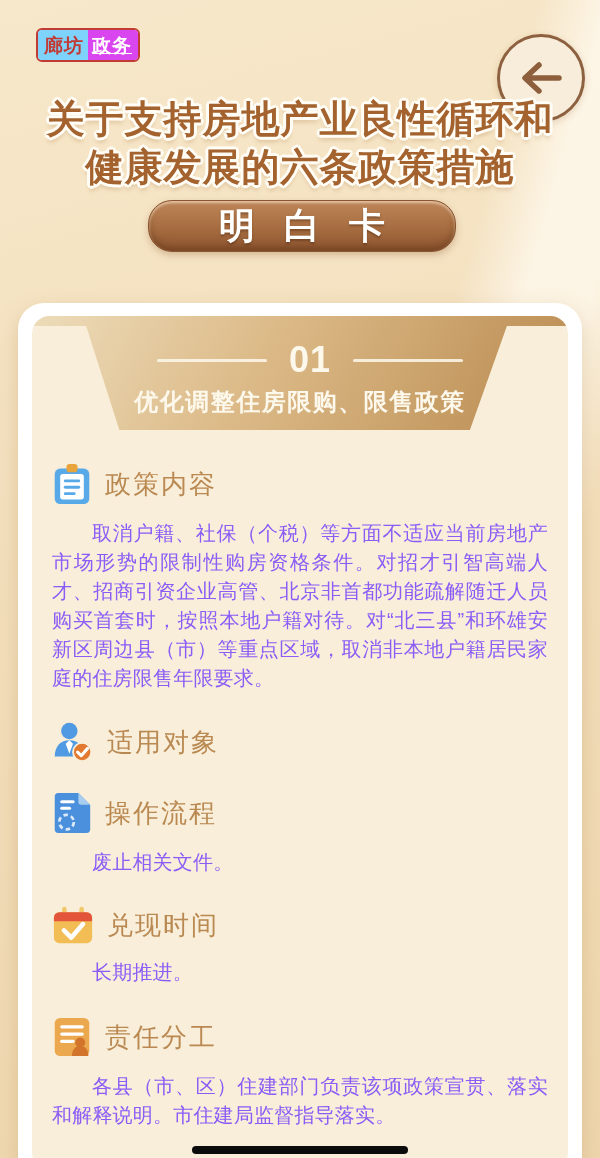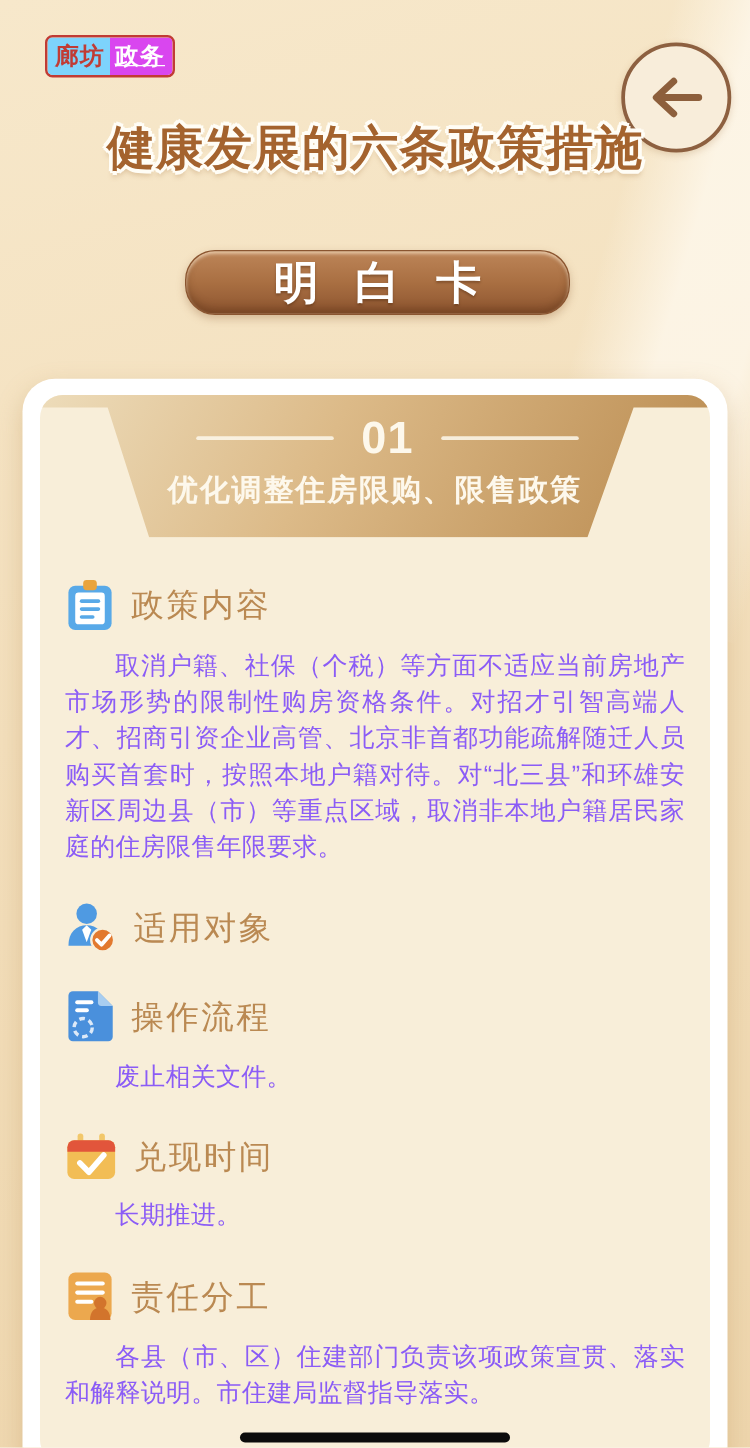--- a/index.html
+++ b/index.html
@@ -55,21 +55,21 @@
   }
   .panel{
     width:100%;height:100%;background:#f8eed9;border-radius:18px;
     overflow:hidden;box-sizing:border-box;
   }
   .banner{
     height:114px;text-align:center;color:#fdf8ec;
     background:linear-gradient(118deg,#eddcba 0%,#dcba88 42%,#b98a4f 100%);
     clip-path:polygon(0 0,100% 0,100% 10px,88.6% 10px,81.7% 100%,16.3% 100%,10.1% 10px,0 10px);
   }
-  .banner-number-row{display:flex;align-items:center;justify-content:center;gap:22px;padding-top:12px;margin-left:20px;}
+  .banner-number-row{display:flex;align-items:center;justify-content:center;gap:22px;padding-top:22px;margin-left:20px;}
   .num-line{width:110px;height:3px;border-radius:2px;background:rgba(253,248,236,.85);}
   .banner-number{font-size:36px;line-height:44px;font-weight:bold;letter-spacing:1px;}
   .banner-title{margin-top:4px;font-size:24px;font-weight:600;letter-spacing:1.5px;}
   .content{padding:0 20px;}
   .section{margin-top:28px;}
   .section:first-child{margin-top:32px;}
   .section-head{display:flex;align-items:center;gap:13px;}
   .section-icon{flex:none;display:flex;}
   .section-heading{color:#ba8952;font-size:26px;letter-spacing:2px;}
   .section-body{
@@ -95,20 +95,21 @@
 
   <div class="back-button">
     <span style="display:flex;">
       <svg width="46" height="36" viewBox="0 0 46 36">
         <path d="M41 18 H8 M21 5 L7 18 L21 31" fill="none" stroke="#8d5f3c" stroke-width="5.5" stroke-linecap="round" stroke-linejoin="round"></path>
       </svg>
     </span>
   </div>
 
   <div class="page-title">
+    <div>关于支持房地产业良性循环和</div>
     <div>健康发展的六条政策措施</div>
   </div>
 
   <div class="mbk-button">明 白 卡</div>
 
   <div class="card">
     <div class="panel">
 
       <div class="banner">
         <div class="banner-number-row">

